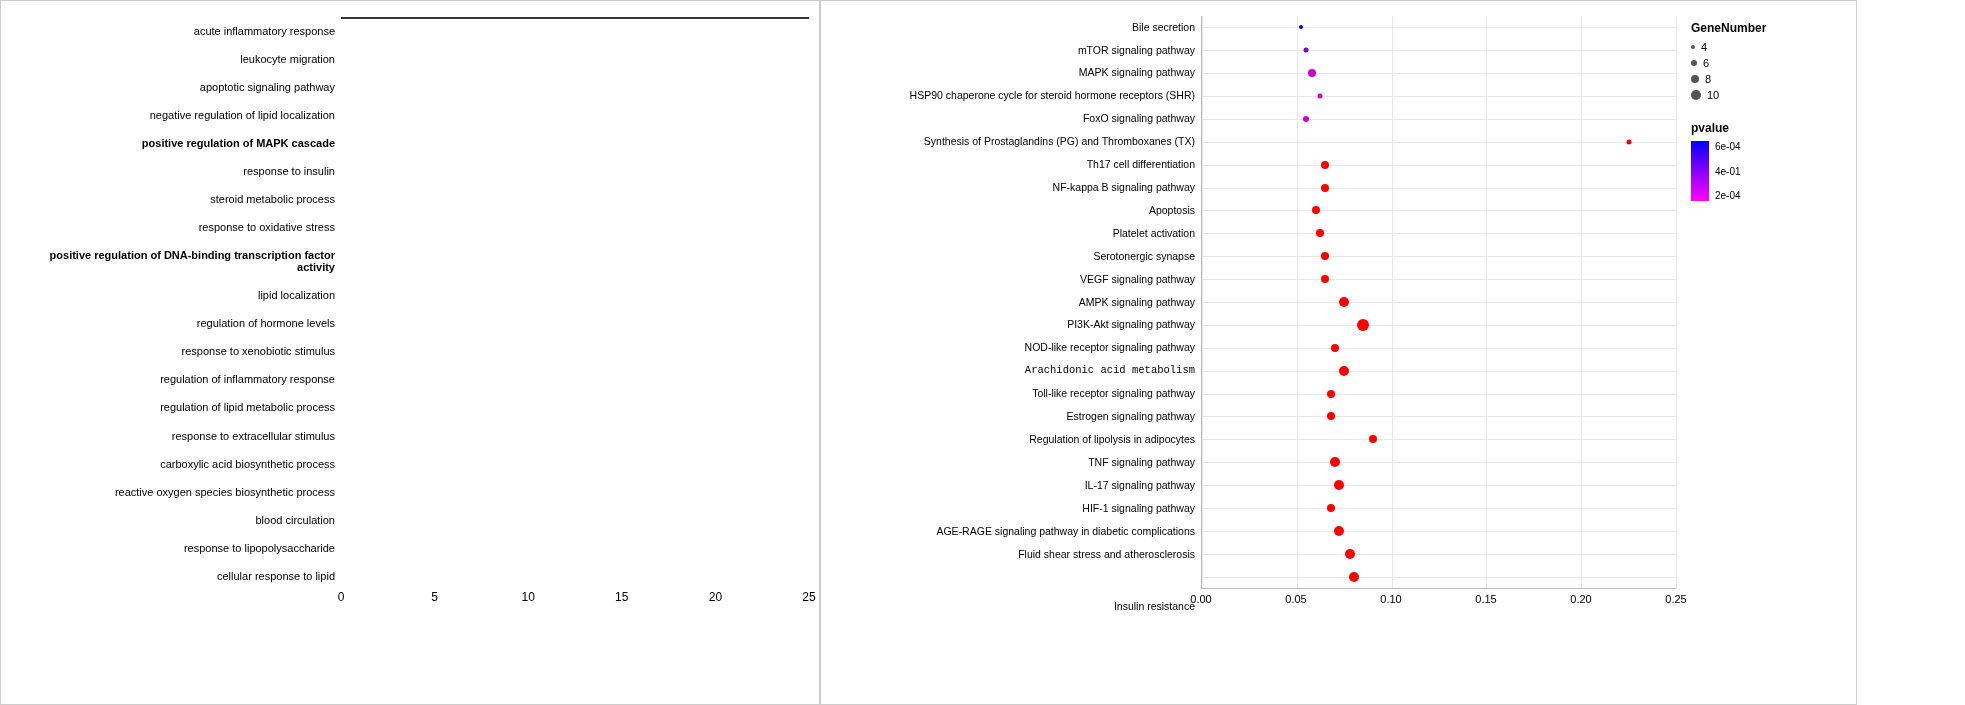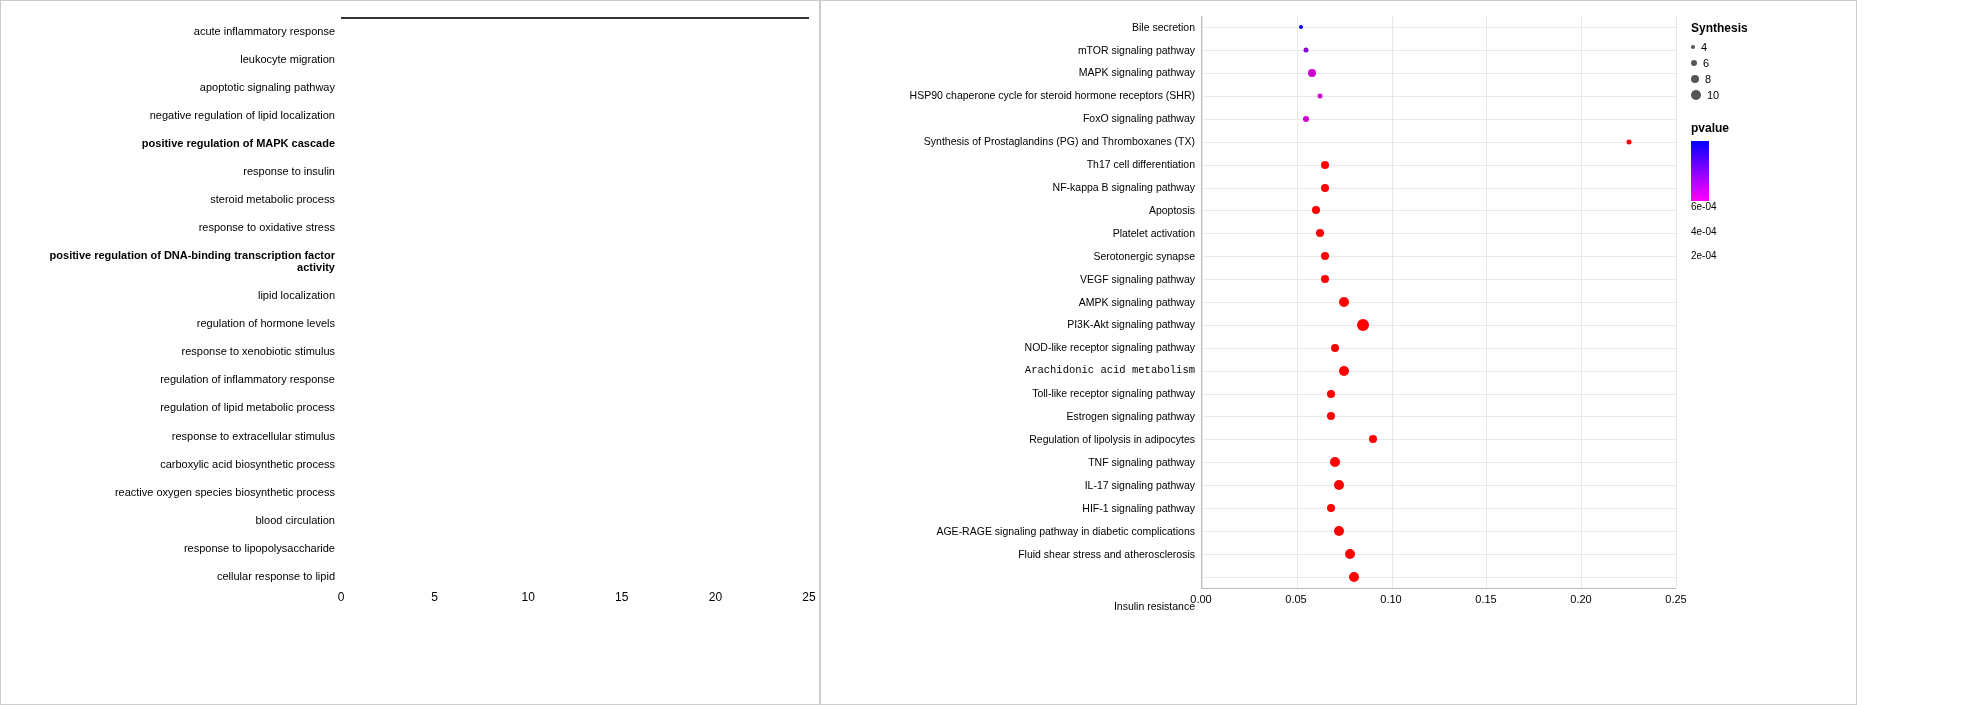--- a/index.html
+++ b/index.html
@@ -409,41 +409,41 @@
               <span style="position: absolute; left: 40%; transform: translateX(-50%); font-size: 11px; top: 4px;">0.10</span>
               <span style="position: absolute; left: 60%; transform: translateX(-50%); font-size: 11px; top: 4px;">0.15</span>
               <span style="position: absolute; left: 80%; transform: translateX(-50%); font-size: 11px; top: 4px;">0.20</span>
               <span style="position: absolute; left: 100%; transform: translateX(-50%); font-size: 11px; top: 4px;">0.25</span>
             </div>
         </div>
       </div>
       <div class="dot-x-label" style="margin-left:375px;"></div>
     </div>
     <div class="legend-area" id="legend-area">
-        <div class="legend-title">Synthesis</div>
+        <div class="legend-title">GeneNumber</div>
         <div class="legend-item">
           <div class="legend-circle" style="width: 4px; height: 4px;"></div>
           <span>4</span>
         </div>
         <div class="legend-item">
           <div class="legend-circle" style="width: 6px; height: 6px;"></div>
           <span>6</span>
         </div>
         <div class="legend-item">
           <div class="legend-circle" style="width: 8px; height: 8px;"></div>
           <span>8</span>
         </div>
         <div class="legend-item">
           <div class="legend-circle" style="width: 10px; height: 10px;"></div>
           <span>10</span>
         </div>
         <div class="legend-title pvalue-legend" style="margin-top: 16px;">pvalue</div>
-        <div style="display: flex; flex-direction: column; align-items: stretch; justify-content: flex-end;">
+        <div style="display: flex; flex-direction: row; align-items: stretch;">
           <div class="pvalue-gradient"></div>
           <div class="pvalue-labels">
             <span>6e-04</span>
-            <span>4e-04</span>
+            <span>4e-01</span>
             <span>2e-04</span>
           </div>
         </div>
       </div>
   </div>
 </div>
 
 </body></html>

